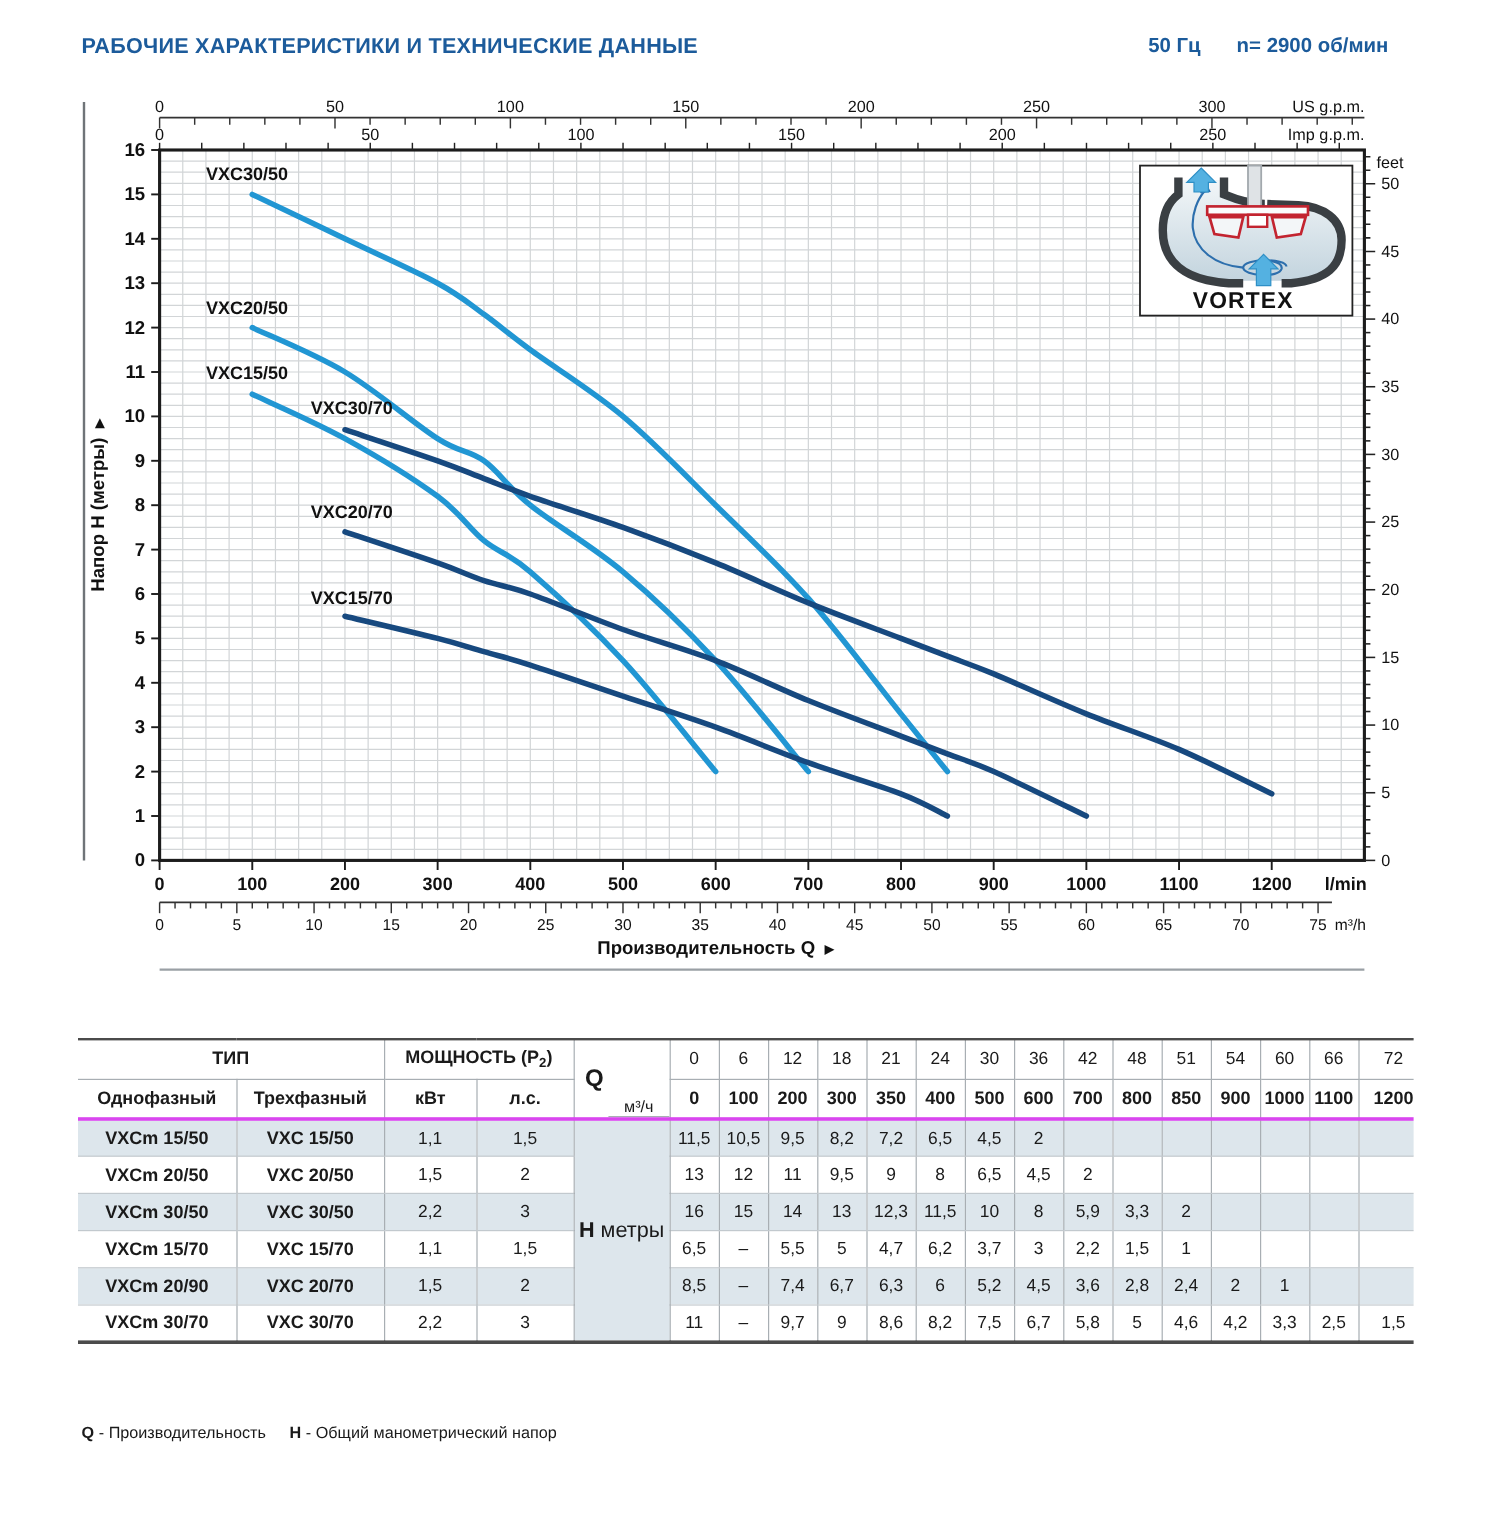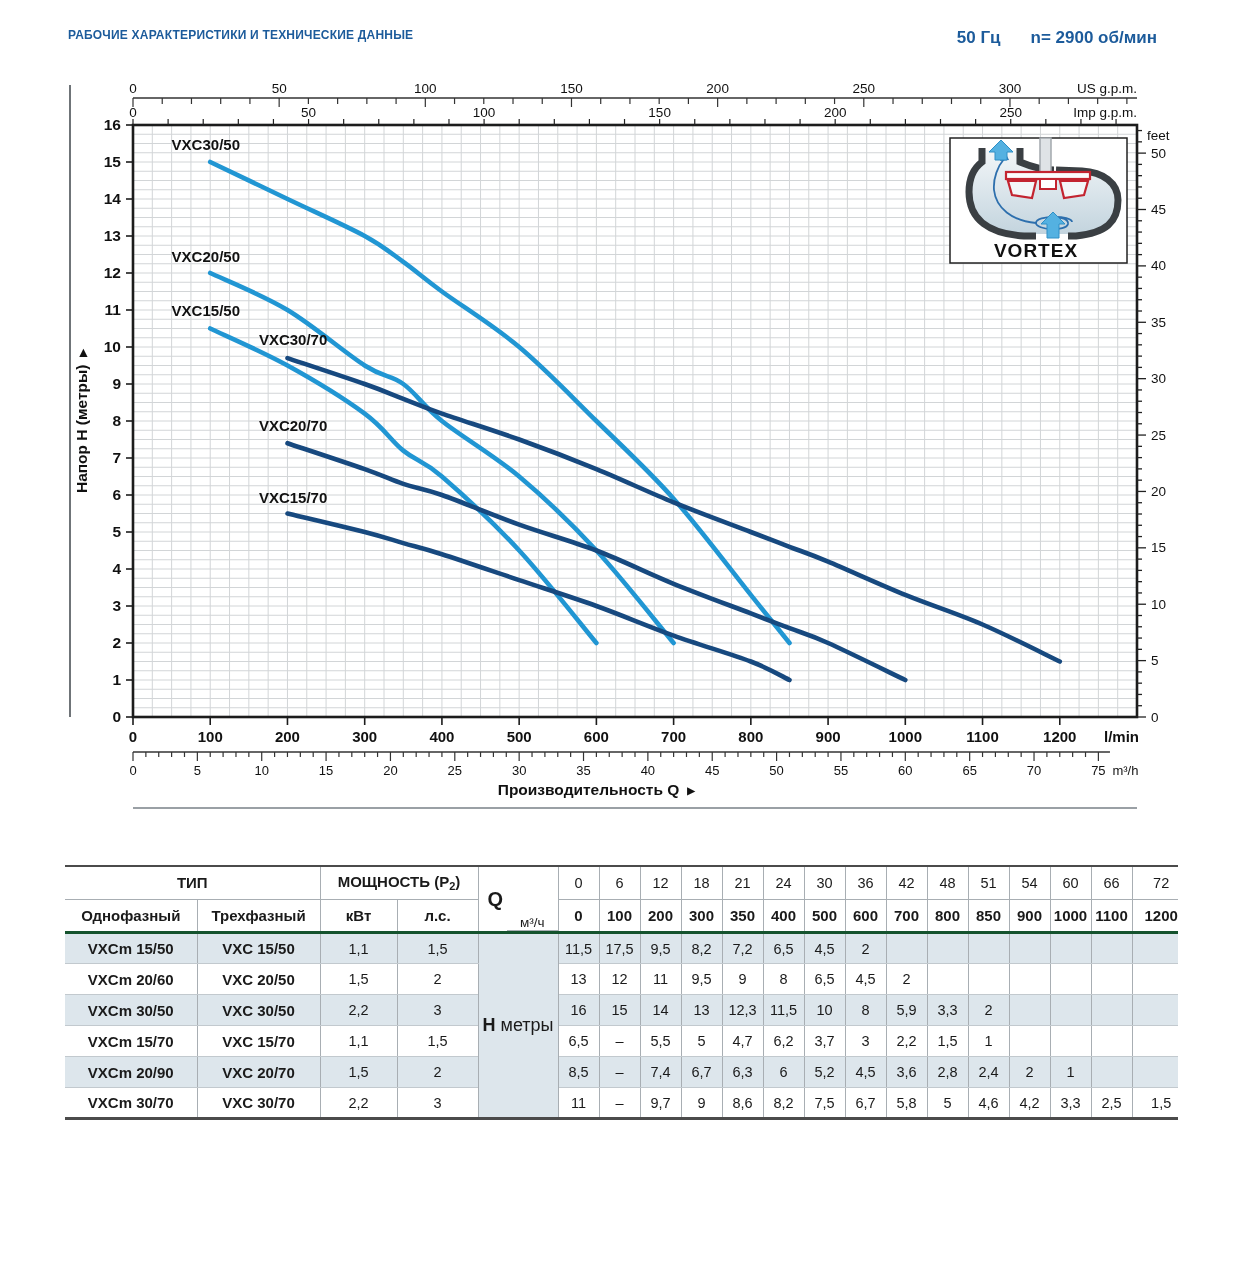--- a/index.html
+++ b/index.html
@@ -1,35 +1,35 @@
 <!DOCTYPE html>
 <html><head>
 <meta charset="utf-8">
 <style>
   html,body{margin:0;padding:0;background:#fff;}
   .page{position:relative;width:1239px;height:1272px;background:#fff;
         font-family:"Liberation Sans",sans-serif;color:#1a1a1a;overflow:hidden;}
   
-  .hdr-title{position:absolute;left:68px;top:28px;font-size:12px;font-weight:800;
+  .hdr-title{position:absolute;left:68px;top:28px;font-size:18px;font-weight:800;
              color:#1c5b9b;letter-spacing:.2px;}
   .hdr-right{position:absolute;right:82px;top:28px;font-size:17px;font-weight:800;
              color:#1c5b9b;display:flex;gap:30px;}
   
   #chart{position:absolute;left:60px;top:80px;width:1120px;height:735px;}
   #chart svg{font-family:"Liberation Sans",sans-serif;}
   
   #spec-table{position:absolute;left:65px;top:865px;border-collapse:collapse;table-layout:fixed;
               font-size:14.5px;}
   #spec-table th,#spec-table td{border:1px solid #a8aeb3;padding:0;text-align:center;
               overflow:hidden;white-space:nowrap;}
   #spec-table thead tr{height:32px;}
   #spec-table tbody tr{height:31px;}
   #spec-table{border-top:2px solid #4b4b4b;border-bottom:3px solid #4b4b4b;
               border-left:none;border-right:none;}
-  #spec-table thead{border-bottom:3px solid #14532d;}
+  #spec-table thead{border-bottom:3px solid #d946ef;}
   #spec-table th{font-weight:700;font-size:15px;background:#fff;}
   #spec-table th.light{font-weight:400;font-size:14.5px;}
   #spec-table tr.shaded td{background:#dde6ec;}
   #spec-table td{background:#fff;}
   #spec-table td.model{font-weight:700;font-size:15px;}
   #spec-table tbody td{border-top:1px solid #c2c9ce;border-bottom:1px solid #c2c9ce;}
   #spec-table th:first-child,#spec-table td:first-child{border-left:none;}
   #spec-table th:last-child,#spec-table td:last-child{border-right:none;padding-left:12px;}
   #spec-table td.hcell{background:#fff;font-size:18px;}
   .qwrap{display:flex;align-items:stretch;height:64px;}
@@ -605,37 +605,37 @@
         </tr>
       </thead>
       <tbody>
         <tr class="shaded">
           <td class="model">VXCm 15/50</td>
           <td class="model">VXC 15/50</td>
           <td>1,1</td>
           <td>1,5</td>
           <td rowspan="6" class="hcell"><span class="hbold">H</span> метры</td>
           <td>11,5</td>
-          <td>17,5</td>
+          <td>10,5</td>
           <td>9,5</td>
           <td>8,2</td>
           <td>7,2</td>
           <td>6,5</td>
           <td>4,5</td>
           <td>2</td>
           <td></td>
           <td></td>
           <td></td>
           <td></td>
           <td></td>
           <td></td>
           <td></td>
         </tr>
         <tr>
-          <td class="model">VXCm 20/60</td>
+          <td class="model">VXCm 20/50</td>
           <td class="model">VXC 20/50</td>
           <td>1,5</td>
           <td>2</td>
           <td>13</td>
           <td>12</td>
           <td>11</td>
           <td>9,5</td>
           <td>9</td>
           <td>8</td>
           <td>6,5</td>
@@ -729,14 +729,20 @@
           <td>4,6</td>
           <td>4,2</td>
           <td>3,3</td>
           <td>2,5</td>
           <td>1,5</td>
         </tr>
       </tbody>
     </table>
 
   <div class="footer">
+    <div class="foot-left">
+      <span class="b">Q</span>
+      <span>- Производительность</span>
+      <span class="b" style="margin-left:16px">H</span>
+      <span>- Общий манометрический напор</span>
+    </div>
   </div>
 </div>
 
 </body></html>

